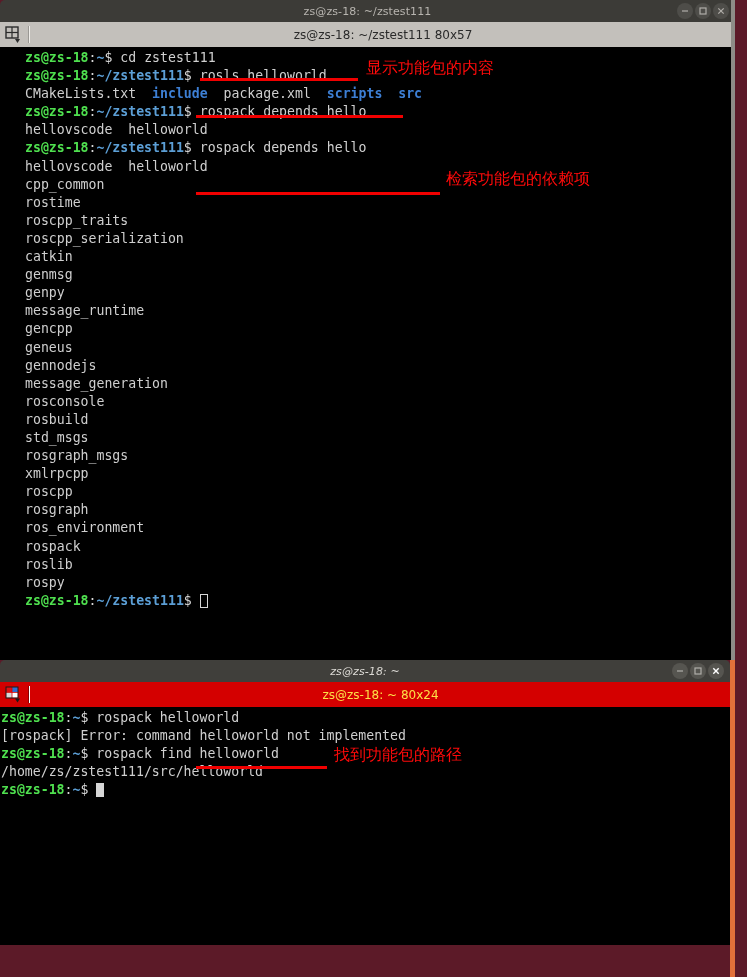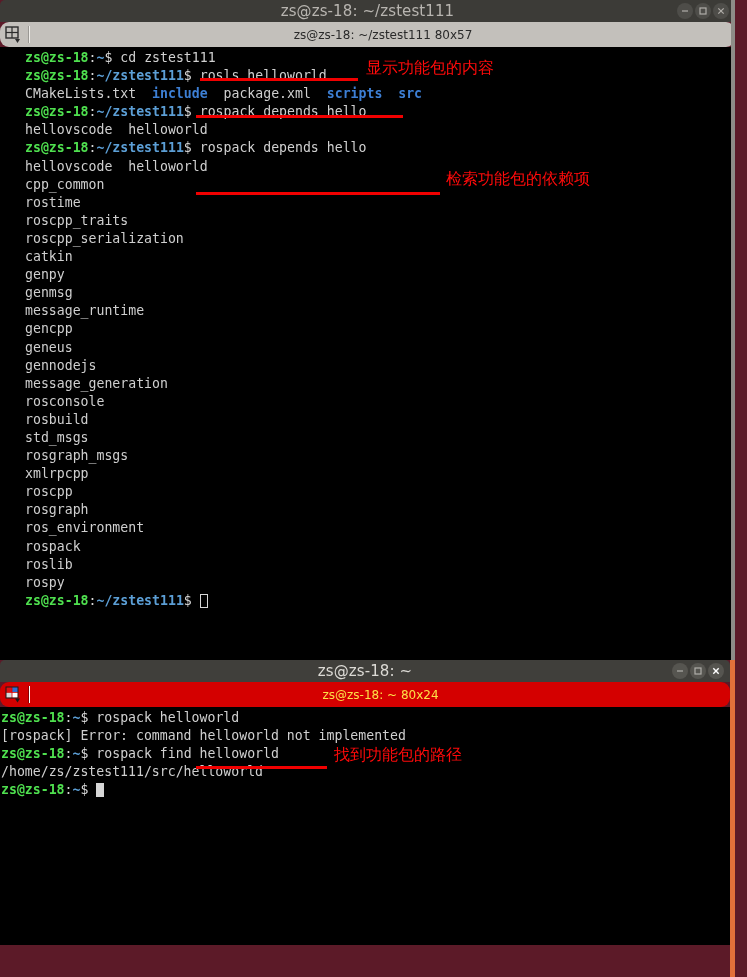--- a/index.html
+++ b/index.html
@@ -32,26 +32,26 @@
     display: flex;
     align-items: center;
     justify-content: center;
     position: relative;
     border-top-left-radius: 5px;
     border-top-right-radius: 5px;
   }
   .window.active .titlebar { background: #403f3b; }
 
   .titlebar-text {
-    font-size: 15px;
+    font-size: 11px;
     color: #b8b5b0;
     letter-spacing: 0.1px;
     white-space: nowrap;
   }
-  .window.active .titlebar-text { color: #dcdad5; }
+  .window.active .titlebar-text { color: #dcdad5; font-style: italic; }
 
   .win-buttons {
     position: absolute;
     right: 6px;
     top: 50%;
     transform: translateY(-50%);
     display: flex;
     gap: 2px;
   }
   .wb {
@@ -69,21 +69,20 @@
   .wb.close-active { background: #e8613c; }
   .wb.close-active .g { stroke: #ffffff; stroke-width: 1.4; }
 
   
   .tabbar {
     height: 25px;
     display: flex;
     align-items: stretch;
     background: #c3c0bb;
     position: relative;
-    border-radius: 9px;
   }
   .tabbar.red { background: #d40000; }
 
   .tablist-btn {
     width: 27px;
     display: flex;
     align-items: center;
     justify-content: center;
     flex: 0 0 auto;
     background: transparent;
@@ -241,22 +240,22 @@
         <div class="line"><span class="fl">CMakeLists.txt</span><span class="s">  </span><span class="dir">include</span><span class="s">  </span><span class="fl">package.xml</span><span class="s">  </span><span class="dir">scripts</span><span class="s">  </span><span class="dir">src</span></div>
         <div class="line"><span class="u">zs@zs-18</span><span class="s">:</span><span class="p">~/zstest111</span><span class="s">$</span><span class="cm"> rospack depends hello</span></div>
         <div class="line"><span class="out">hellovscode  helloworld</span></div>
         <div class="line"><span class="u">zs@zs-18</span><span class="s">:</span><span class="p">~/zstest111</span><span class="s">$</span><span class="cm"> rospack depends hello</span></div>
         <div class="line"><span class="out">hellovscode  helloworld</span></div>
         <div class="line"><span class="out">cpp_common</span></div>
         <div class="line"><span class="out">rostime</span></div>
         <div class="line"><span class="out">roscpp_traits</span></div>
         <div class="line"><span class="out">roscpp_serialization</span></div>
         <div class="line"><span class="out">catkin</span></div>
+        <div class="line"><span class="out">genmsg</span></div>
         <div class="line"><span class="out">genpy</span></div>
-        <div class="line"><span class="out">genmsg</span></div>
         <div class="line"><span class="out">message_runtime</span></div>
         <div class="line"><span class="out">gencpp</span></div>
         <div class="line"><span class="out">geneus</span></div>
         <div class="line"><span class="out">gennodejs</span></div>
         <div class="line"><span class="out">message_generation</span></div>
         <div class="line"><span class="out">rosconsole</span></div>
         <div class="line"><span class="out">rosbuild</span></div>
         <div class="line"><span class="out">std_msgs</span></div>
         <div class="line"><span class="out">rosgraph_msgs</span></div>
         <div class="line"><span class="out">xmlrpcpp</span></div>

